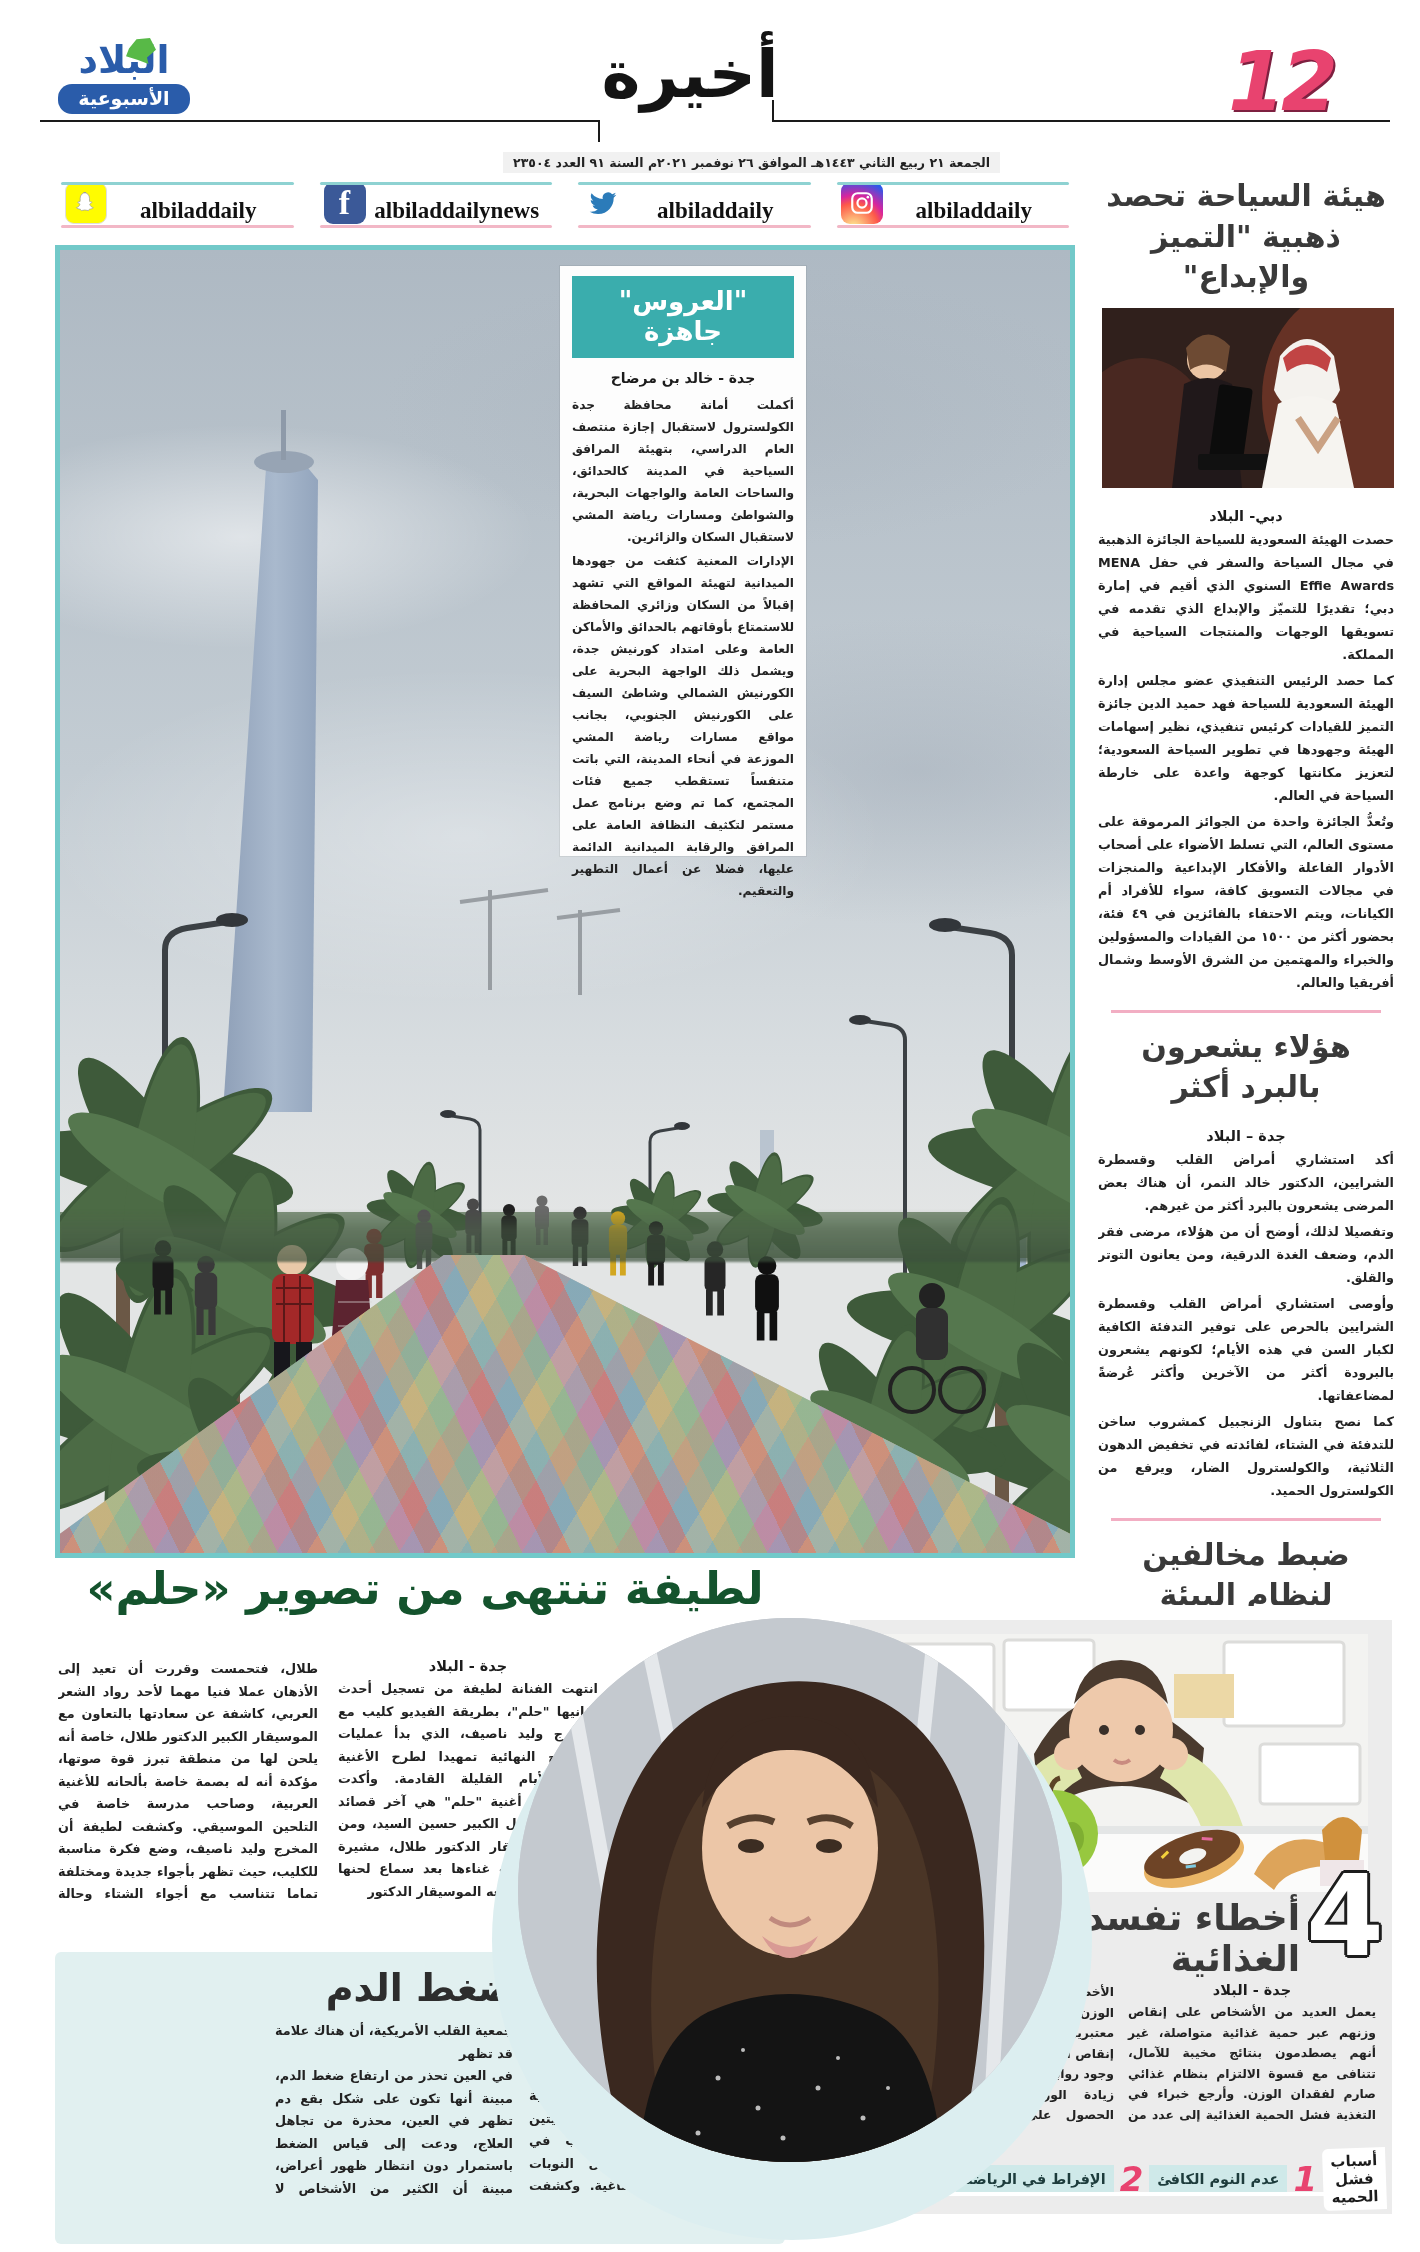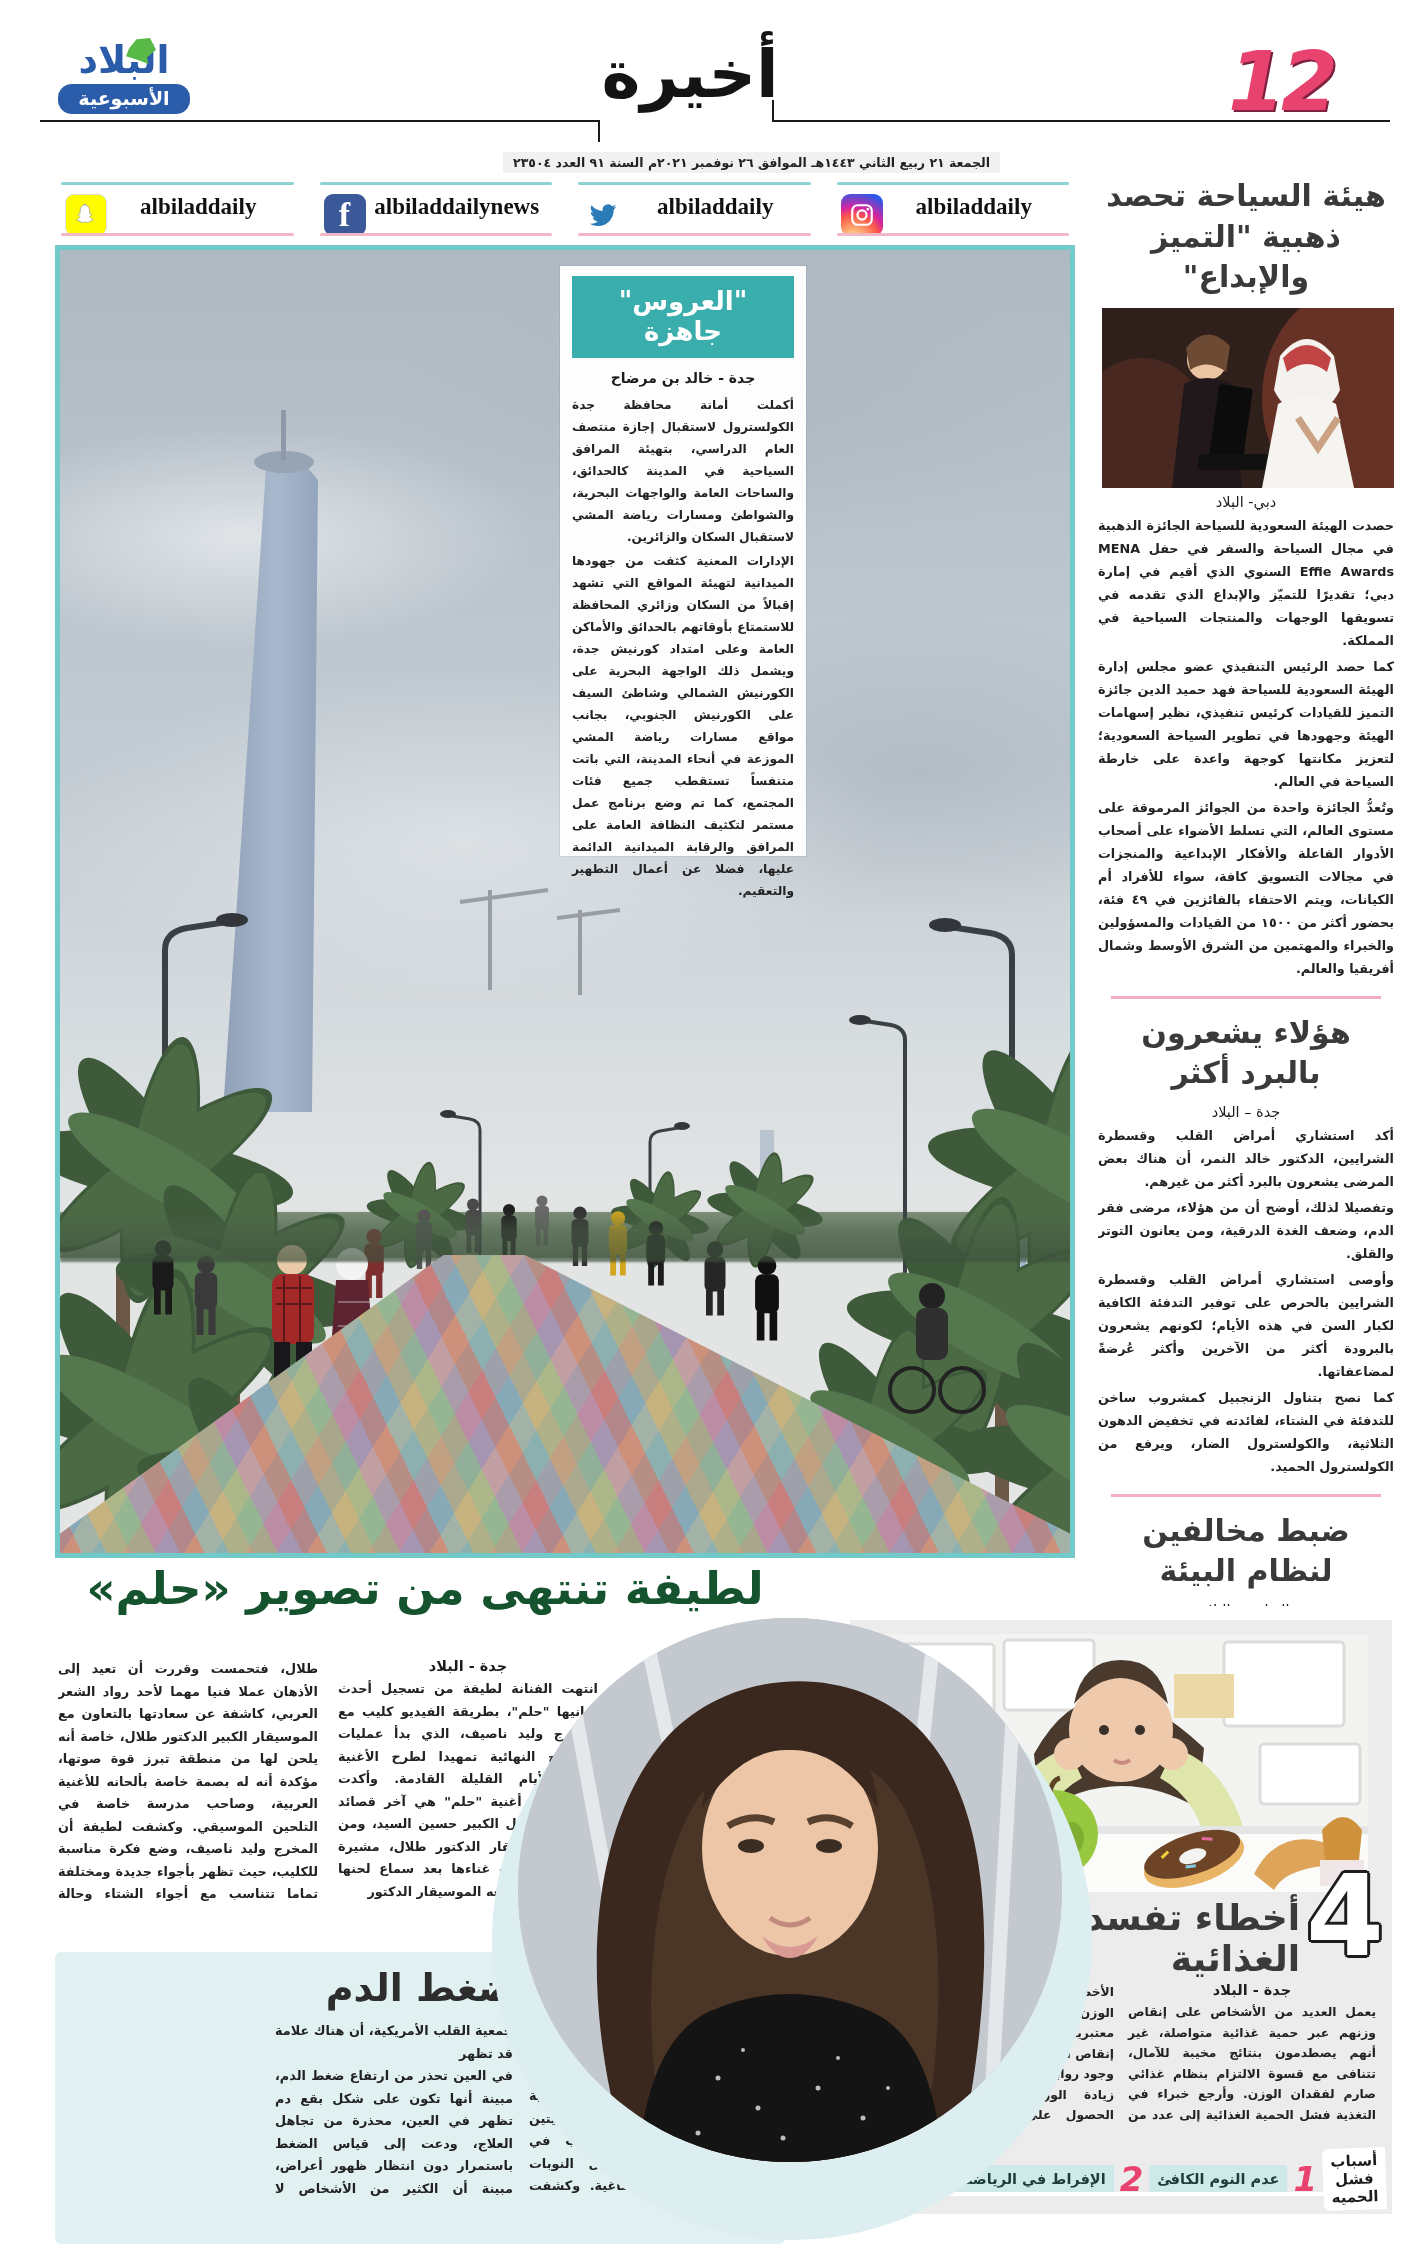--- a/index.html
+++ b/index.html
@@ -29,22 +29,22 @@
   .pageno { left:1228px; top:34px; font-size:82px; font-weight:bold; font-style:italic;
     color:#e8436f; letter-spacing:-4px; direction:ltr; z-index:3;
     text-shadow:2px 2px 0 #7e2040, -1px -1px 0 #fff; }
   .masthead { left:560px; top:36px; width:260px; text-align:center; font-size:66px;
     font-weight:900; color:#141414; z-index:2; }
   .dateline-bar { left:420px; top:152px; width:580px; }
   .dateline-bar span { background:#f1f1f1; font-size:12.5px; font-weight:bold; color:#222; padding:3px 10px; }
 
   
   .social { left:55px; top:182px; width:1020px; display:flex; gap:14px; direction:ltr; }
-  .chip { flex:1; height:54px; background:#fff; position:relative; display:flex;
-    align-items:flex-start; padding:12px 10px; }
+  .chip { flex:1; height:46px; background:#fff; position:relative; display:flex;
+    align-items:flex-end; padding:4px 10px; }
   .chip::before { content:""; position:absolute; left:6px; right:6px; top:0; height:3px;
     background:#8ed2d2; border-radius:2px; }
   .chip::after { content:""; position:absolute; left:6px; right:6px; bottom:0; height:3px;
     background:#f2b7c6; border-radius:2px; }
   .chip .icon { width:42px; height:42px; border-radius:9px; flex:0 0 42px;
     display:flex; align-items:center; justify-content:center; }
   .chip .handle { flex:1; text-align:center; font-family:"Liberation Serif", serif;
     font-weight:bold; font-size:23px; color:#111; }
   .ic-snap { background:#fffc00; border:1px solid #ddd; }
   .ic-fb { background:#3b5998; color:#fff; font-family:"Liberation Serif",serif;
@@ -83,21 +83,21 @@
   .inset-by { text-align:center; font-weight:bold; font-size:14px; margin-bottom:8px; }
   .inset-body p { font-size:12.2px; font-weight:bold; line-height:22px; text-align:justify;
     text-align-last:right; margin-bottom:2px; color:#222; }
 
   
   .rightcol { left:1098px; top:176px; width:296px; height:1430px; overflow:hidden; }
   .rc-art { margin-bottom:6px; }
   .rc-head { font-size:30px; font-weight:bold; color:#3a3a3a; text-align:center;
     line-height:1.35; margin-bottom:10px; }
   .rc-sep { width:270px; height:3px; background:#f2aec3; margin:16px auto 14px; }
-  .rc-date { font-weight:normal; font-size:14.5px; text-align:center; margin:6px 0 4px; }
+  .rc-date { font-weight:bold; font-size:14.5px; text-align:center; margin:20px 0 4px; }
   .rc-art p.body { font-size:12.8px; font-weight:bold; line-height:23px;
     text-align:justify; text-align-last:right; color:#222; margin-bottom:3px; }
   .awardphoto { width:292px; height:180px; background:#2d1b17; position:relative; overflow:hidden; }
 
   
   .latifa-head { left:55px; top:1562px; width:740px; text-align:center;
     font-size:45px; font-weight:bold; color:#14532d; }
   .latifa-cols { left:58px; top:1658px; width:540px; height:282px;
     column-count:2; column-gap:20px; overflow:hidden; }
   .latifa-cols .dl, .boxcols .dl { font-weight:bold; font-size:14.5px; text-align:center; margin-bottom:4px; }

